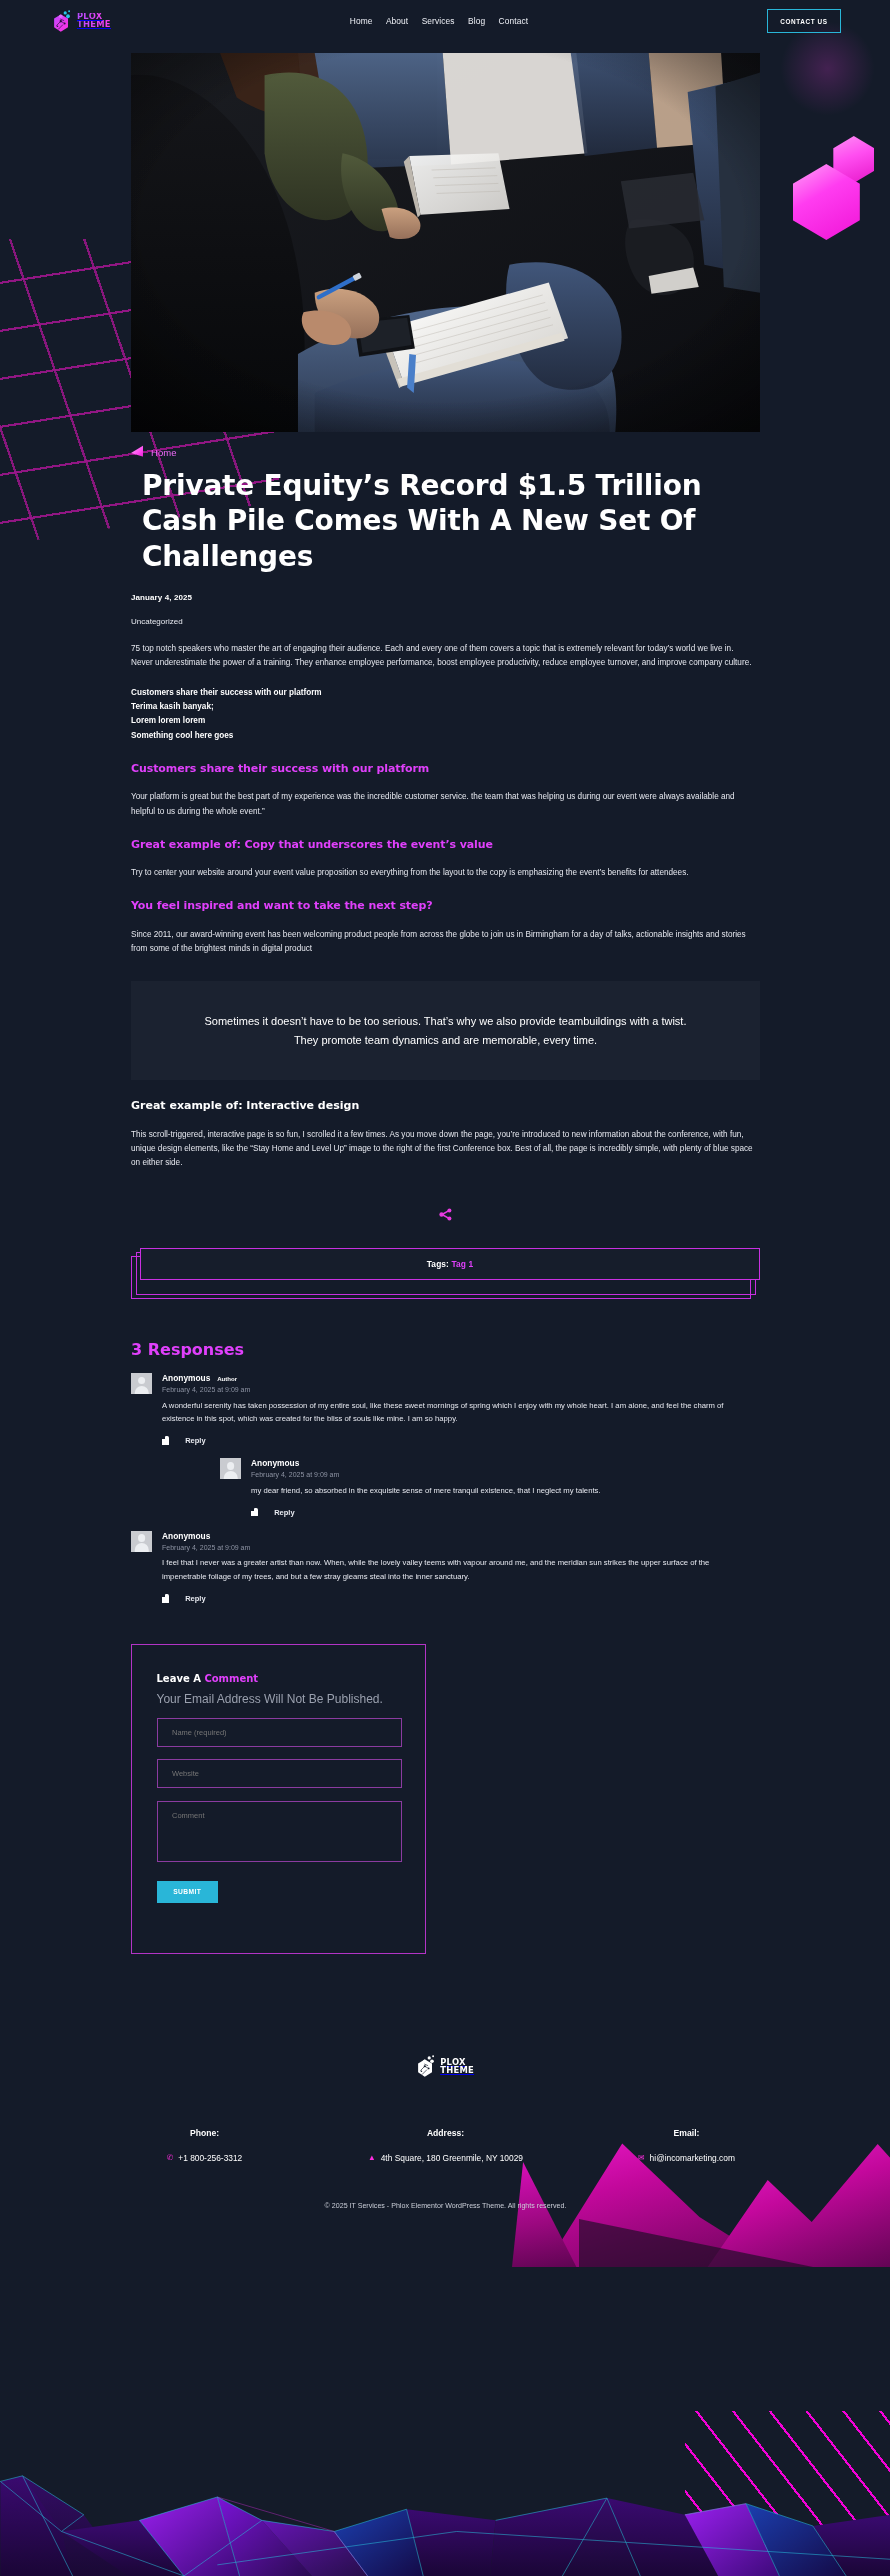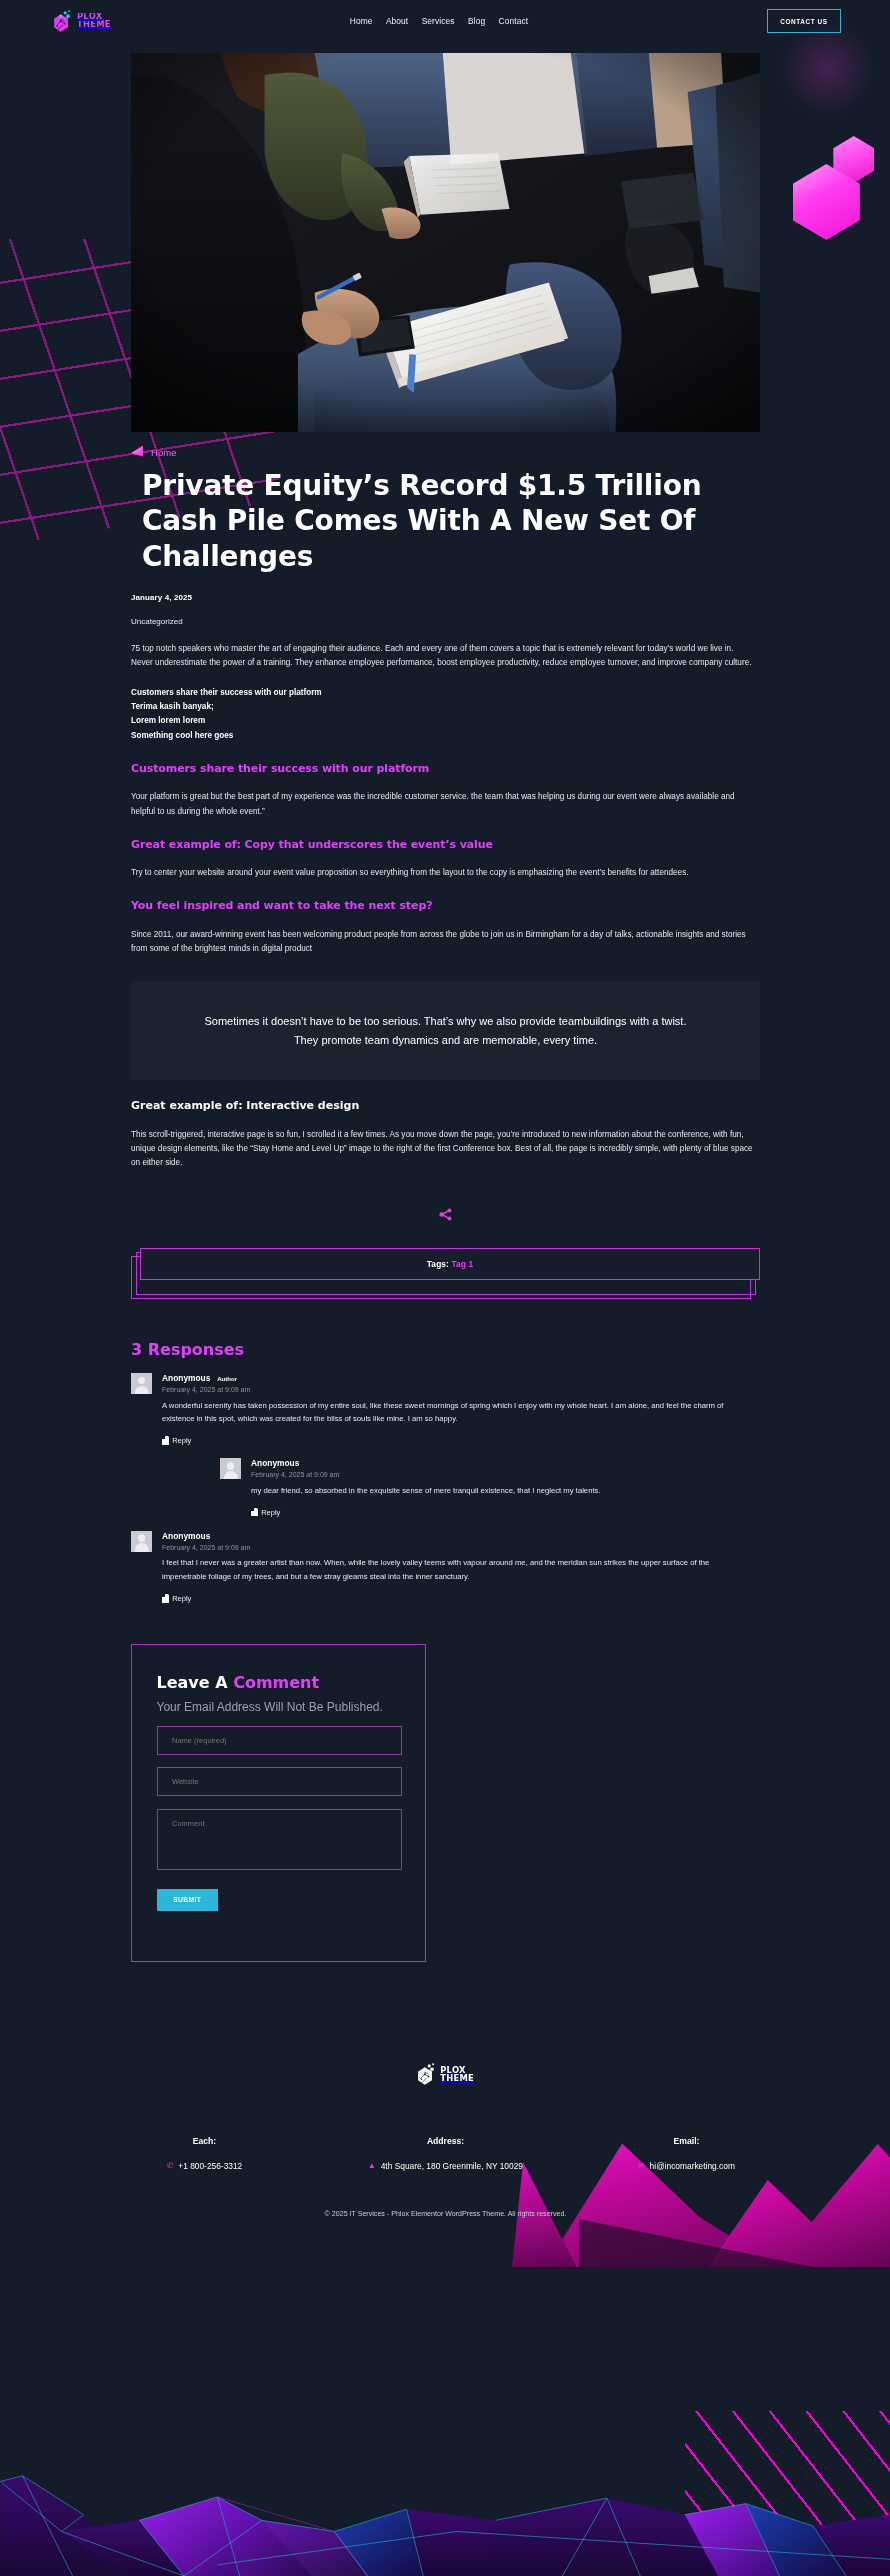--- a/index.html
+++ b/index.html
@@ -188,35 +188,35 @@
   }
   .avatar::before { content:""; position:absolute; left:50%; top:3.3px;
     width: 7.8px; height: 7.8px; border-radius: 50%; background:#eceef1; transform: translateX(-50%); }
   .avatar::after { content:""; position:absolute; left:50%; top:12.3px;
     width: 14.5px; height: 12.3px; border-radius: 7.2px 7.2px 0 0; background:#eceef1; transform: translateX(-50%); }
   .cbody { flex: 1; }
   .cname { font-size: 8.4px; font-weight: bold; }
   .cname .badge { font-size: 6.1px; font-weight: bold; margin-left: 4.5px; color:#fff; }
   .cdate { font-size: 7px; color: #8d93a3; margin-top: 2.8px; }
   .ctext { font-size: 7.7px; line-height: 1.78; margin-top: 5.6px; color:#e6e8ef; max-width: 590px; }
-  .crep { display:flex; align-items:center; gap: 3px; margin-top: 10px; }
+  .crep { display:flex; align-items:center; gap: 16px; margin-top: 10px; font-weight: bold; }
   .thumb { width: 7.2px; height: 8.4px; position: relative; display:inline-block; }
   .thumb i { position:absolute; left:0; bottom:0; width: 2.8px; height: 5.6px; background:#fff; }
   .thumb b { position:absolute; right:0; bottom:0; width: 3.9px; height: 8.4px; background:#fff;
     border-radius: 1.1px 1.7px 0.6px 0.6px; }
   .crep a { color: #e9ebf1; font-size: 7.5px; text-decoration: none; }
 
   
   .form-box {
     position: relative; margin-top: 41px; width: 295px;
     border: 0.6px solid #b334c6; padding: 28px 24.5px 50px;
     background: transparent;
   }
   h3.leave {
-    font-family:"DejaVu Sans", sans-serif; font-weight: bold; font-size: 16px;
+    font-family:"DejaVu Sans", sans-serif; font-weight: bold; font-size: 10px;
   }
   h3.leave em { font-style:normal; color: #e040fb; }
   .form-note { color: #9aa0ae; font-size: 12px; margin-top: 7.8px; }
   .fi {
     width: 245px; margin-top: 12.3px; background: transparent;
     border: 1.1px solid #8b3ba0; color:#cfd3dc; font-size: 7.5px;
     padding: 9px 14.5px; font-family:"Liberation Sans", sans-serif;
     display:block;
   }
   .fi.tall { height: 61px; resize: none; padding-top: 9px; }
@@ -627,21 +627,21 @@
         </svg>
       </span>
       <span class="fl-words">
         <span>PLOX</span>
         <span>THEME</span>
       </span>
     </a>
 
     <div class="foot-cols">
       <div class="fcol">
-        <div class="ftitle">Each:</div>
+        <div class="ftitle">Phone:</div>
         <div class="fval">
           <span class="ic">✆</span>
           <span>+1 800-256-3312</span>
         </div>
       </div>
       <div class="fcol">
         <div class="ftitle">Address:</div>
         <div class="fval">
           <span class="ic">▲</span>
           <span>4th Square, 180 Greenmile, NY 10029</span>

